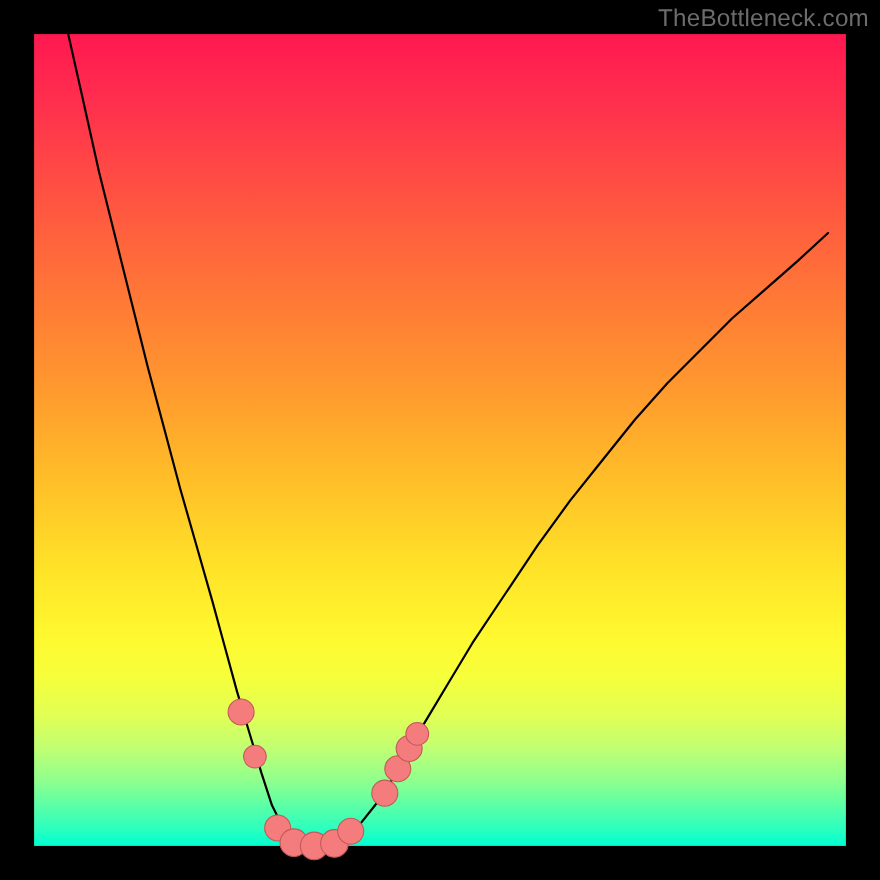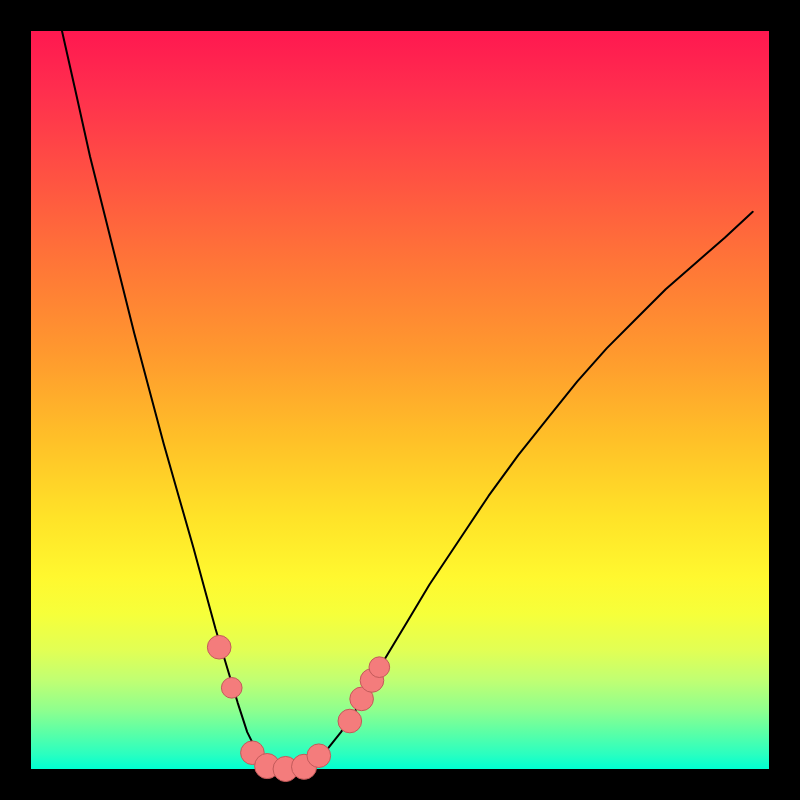--- a/index.html
+++ b/index.html
@@ -59,20 +59,21 @@
     left: 0;
     top: 0;
     pointer-events: none;
   }
 </style>
 </head>
 <body>
 
 <div class="stage">
   <div class="plot-area"></div>
+  <div class="watermark">TheBottleneck.com</div>
   <svg id="chart-svg" width="800" height="800" viewBox="0 0 800 800">
       <path d="M62.00 31.00 L75.28 90.04 L90.04 156.46 L104.80 215.50 L119.56 274.54 L134.32 333.58 L149.08 388.93 L163.84 444.28 L178.60 495.94 L193.36 547.60 L204.43 588.19 L215.50 628.78 L226.57 665.68 L237.64 702.58 L247.23 732.10 L258.30 754.24 L267.16 765.31 L281.92 769.00 L296.68 769.00 L311.44 763.10 L326.20 750.55 L340.96 732.10 L355.72 709.96 L370.48 684.13 L385.24 658.30 L407.38 621.40 L429.52 584.50 L459.04 540.22 L488.56 495.94 L518.08 455.35 L547.60 418.45 L577.12 381.55 L606.64 348.34 L636.16 318.82 L665.68 289.30 L695.20 263.47 L724.72 237.64 L752.76 211.81" fill="none" stroke="#000000" stroke-width="2" stroke-linecap="round" stroke-linejoin="round"></path>
       <circle cx="219.19" cy="647.23" r="11.81" fill="#f47c7c" stroke="#c25a5a" stroke-width="1"></circle>
       <circle cx="231.74" cy="687.82" r="10.33" fill="#f47c7c" stroke="#c25a5a" stroke-width="1"></circle>
       <circle cx="252.40" cy="752.76" r="11.81" fill="#f47c7c" stroke="#c25a5a" stroke-width="1"></circle>
       <circle cx="267.16" cy="766.05" r="12.55" fill="#f47c7c" stroke="#c25a5a" stroke-width="1"></circle>
       <circle cx="285.61" cy="769.00" r="12.55" fill="#f47c7c" stroke="#c25a5a" stroke-width="1"></circle>
       <circle cx="304.06" cy="766.79" r="12.55" fill="#f47c7c" stroke="#c25a5a" stroke-width="1"></circle>
       <circle cx="318.82" cy="755.72" r="11.81" fill="#f47c7c" stroke="#c25a5a" stroke-width="1"></circle>
       <circle cx="349.82" cy="721.03" r="11.81" fill="#f47c7c" stroke="#c25a5a" stroke-width="1"></circle>

